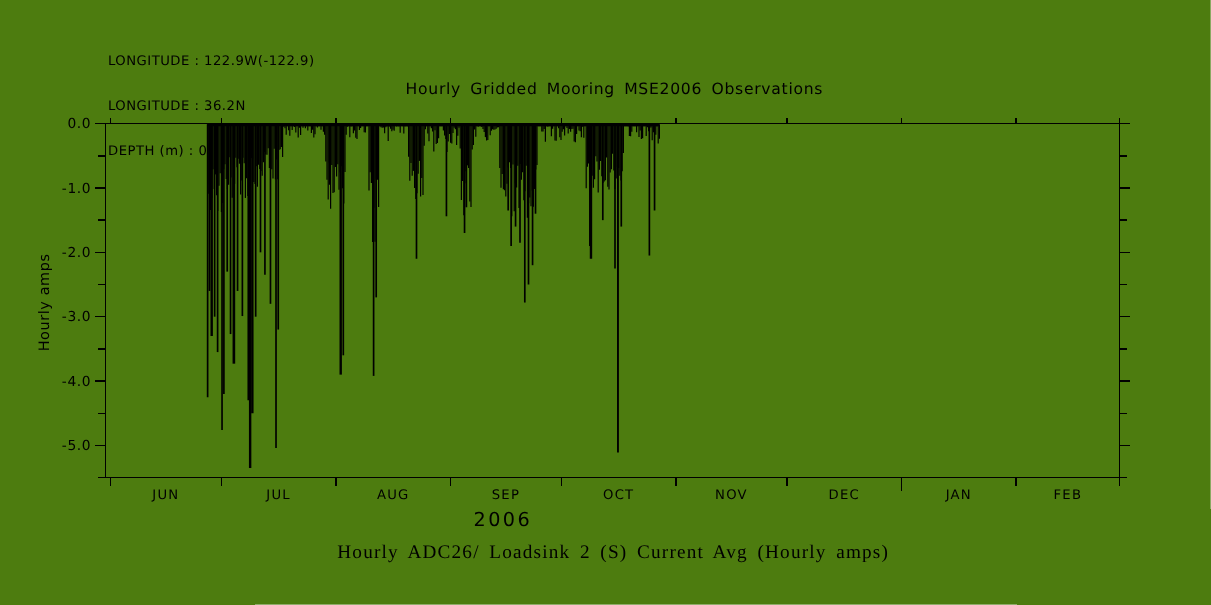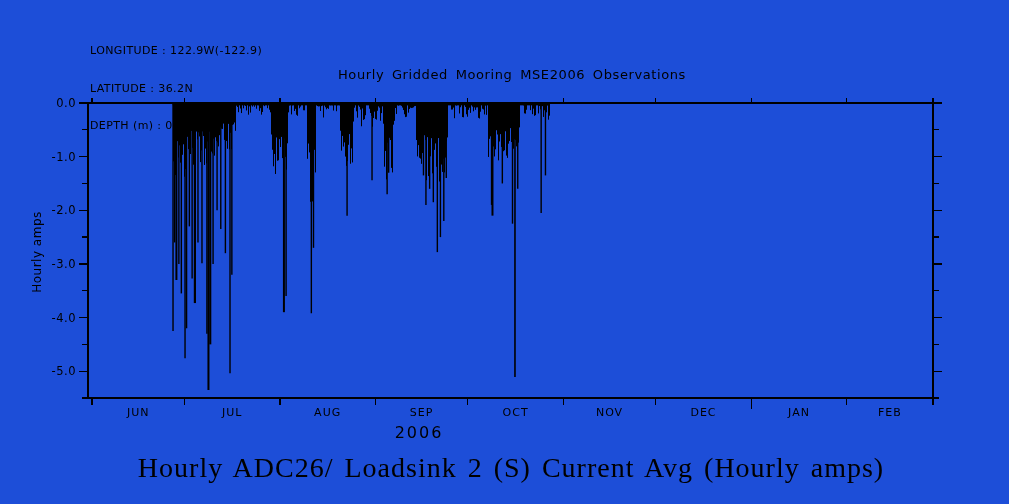--- a/index.html
+++ b/index.html
@@ -1,36 +1,36 @@
 <!DOCTYPE html>
 <html><head>
 <meta charset="utf-8">
 <style>
   html,body{margin:0;padding:0;background:#ffffff;}
-  .figure{position:relative;width:1009px;height:504px;background:#1d4ed8;color:#000;
+  .figure{position:relative;width:1009px;height:504px;background:#4d7c0f;color:#000;
           font-family:"DejaVu Sans",sans-serif;overflow:hidden;}
   .hdr{position:absolute;left:90px;top:20px;font-size:11px;line-height:12.5px;
        letter-spacing:0.4px;white-space:pre;}
   .chart-title{position:absolute;left:512px;top:67px;transform:translateX(-50%);
        font-size:13px;letter-spacing:0.6px;word-spacing:3px;white-space:nowrap;text-align:right;}
   .ytitle{position:absolute;left:37px;top:252px;transform:translate(-50%,-50%) rotate(-90deg);
        font-size:12px;letter-spacing:0.5px;white-space:nowrap;}
   .caption{position:absolute;left:511px;top:452px;transform:translateX(-50%);
-       font-family:"Liberation Serif","DejaVu Serif",serif;font-size:28px;
+       font-family:"Liberation Serif","DejaVu Serif",serif;font-size:16px;
        letter-spacing:1px;word-spacing:3px;white-space:nowrap;}
   svg text{font-family:"DejaVu Sans",sans-serif;fill:#000;}
   .plot-svg{position:absolute;left:0;top:0;}
 </style>
 </head>
 <body>
 
 <div class="figure">
   <div class="hdr">
     <div>LONGITUDE : 122.9W(-122.9)</div>
-    <div>LATITUDE : 36.2N</div>
+    <div>LONGITUDE : 36.2N</div>
     <div>DEPTH (m) : 0</div>
   </div>
 
   <div class="chart-title">Hourly Gridded Mooring MSE2006 Observations</div>
 
   <div class="ytitle">Hourly amps</div>
 
   <svg class="plot-svg" id="plot" width="1009" height="504">
       <rect x="88" y="103" width="845" height="295" fill="none" stroke="#000" stroke-width="1.4" shape-rendering="crispEdges"></rect>
       <line x1="79" y1="103" x2="88" y2="103" stroke="#000" stroke-width="1.2" shape-rendering="crispEdges"></line>

